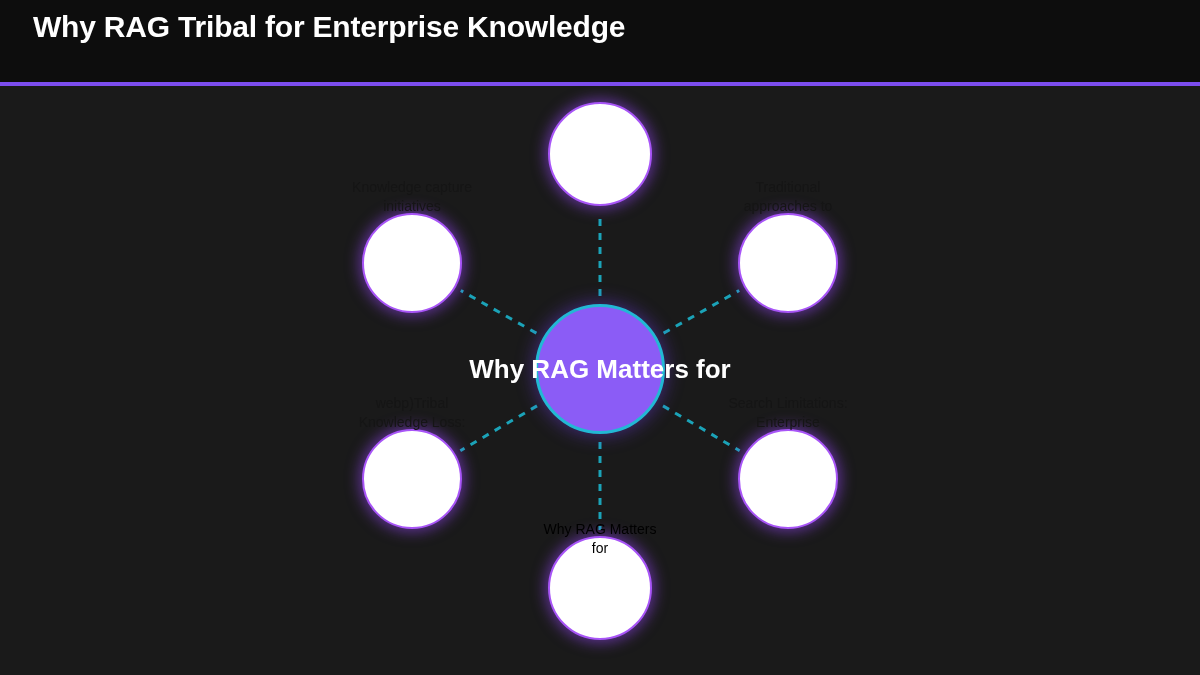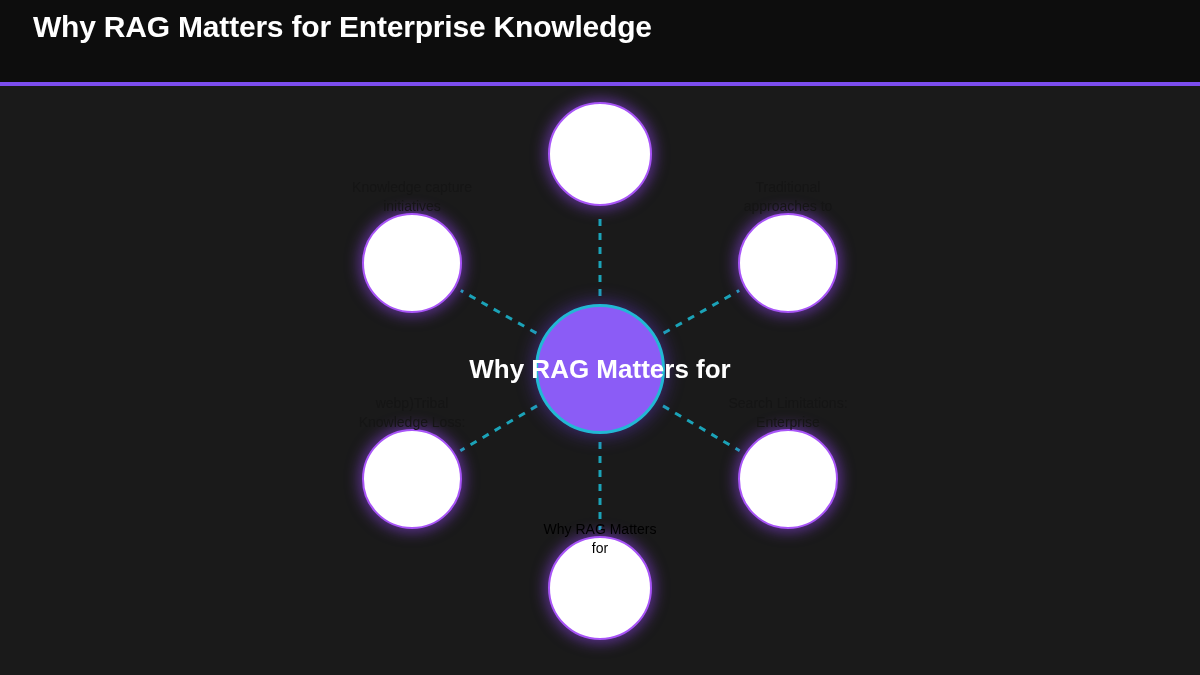--- a/index.html
+++ b/index.html
@@ -110,21 +110,21 @@
   .leaf-label.on-white {
     color: #000000;
   }
 </style>
 </head>
 <body>
 
 <div id="stage">
 
   <div id="header">
-    <div id="header-title">Why RAG Matters for Enterprise Knowledge</div>
+    <div id="header-title">Why RAG Tribal for Enterprise Knowledge</div>
   </div>
   <div id="header-accent"></div>
 
   <div id="canvas">
 
     <svg id="edges" viewBox="0 0 1200 589">
       <g id="edge-group" stroke-width="3" stroke-linecap="butt" fill="none" stroke-dasharray="7 7">
           <line x1="600" y1="210" x2="600" y2="126" stroke="#1ba3b8"></line>
           <line x1="663.5888494752575" y1="247.14671252990806" x2="739.2195127313094" y2="204.50389175787876" stroke="#1ba3b8"></line>
           <line x1="663.0071826621885" y1="319.86590474915283" x2="739.66572288928" y2="364.71930594585535" stroke="#1ba3b8"></line>

